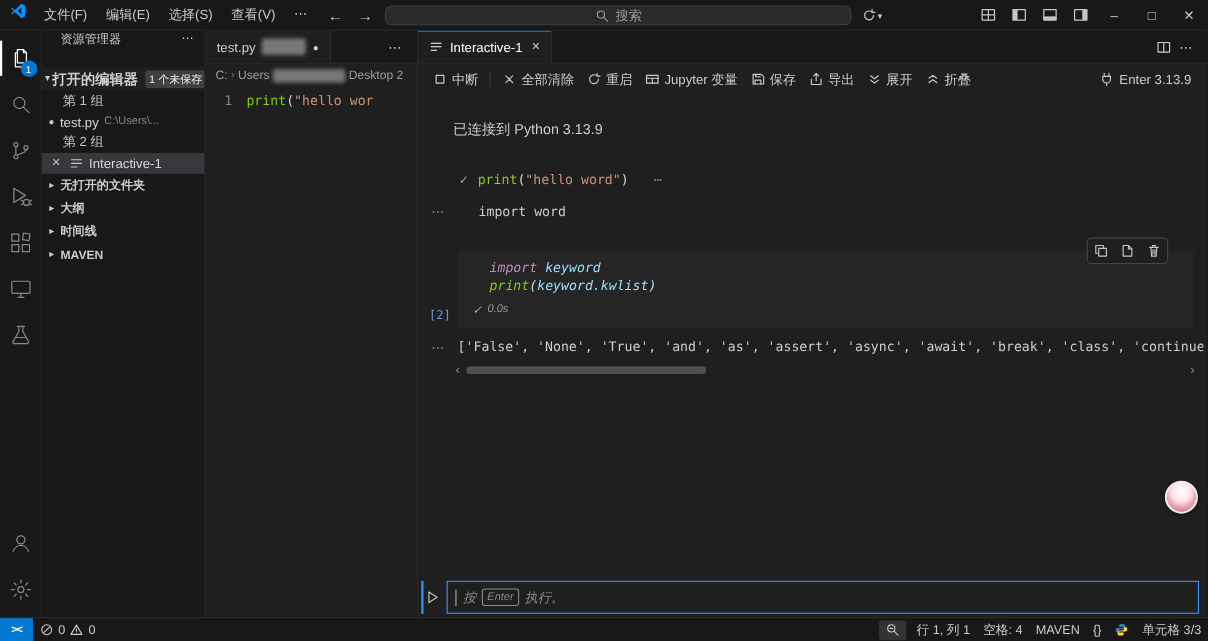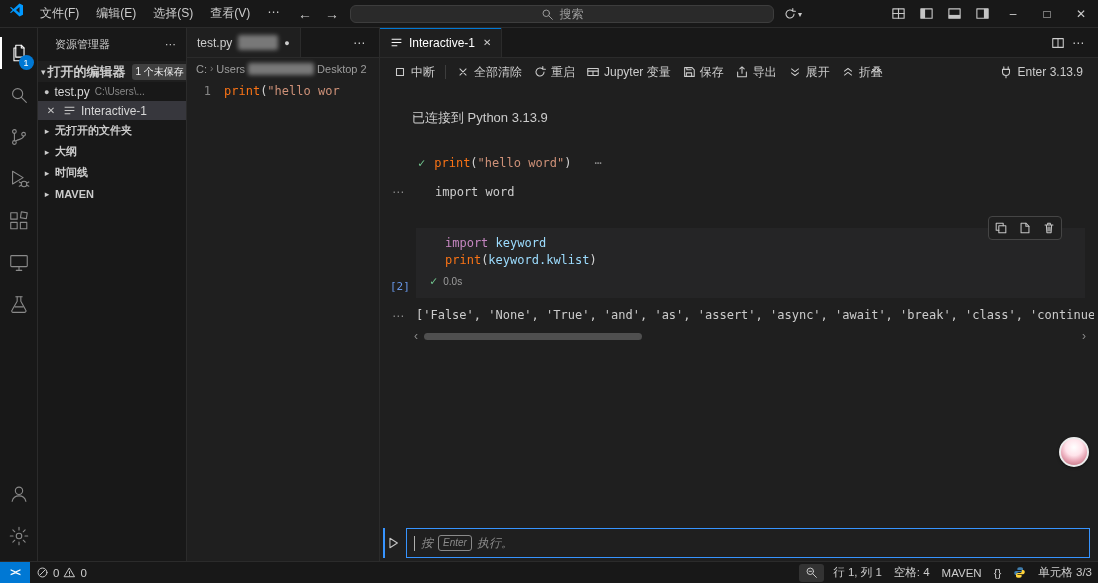--- a/index.html
+++ b/index.html
@@ -53,21 +53,21 @@
     border-radius:8px; background:#0078d4; color:#fff; font-size:9px;
     display:flex; align-items:center; justify-content:center;
   }
   .ab-bottom { margin-top:auto; margin-bottom:4px; display:flex; flex-direction:column; align-items:center; }
 
   
   .sidebar {
     position:absolute; top:28px; bottom:22px; left:38px; width:149px;
     background:#181818; border-right:1px solid #2b2b2b; overflow:hidden;
   }
-  .sb-header { height:33px; display:flex; align-items:center; padding:0 10px 0 17px; font-size:11px; color:#cccccc; }
+  .sb-header { height:33px; display:flex; padding:0 10px 0 17px; font-size:11px; color:#cccccc; }
   .sb-header .more { margin-left:auto; color:#cccccc; }
   .sb-row { height:19px; display:flex; align-items:center; font-size:12px; color:#cccccc; white-space:nowrap; overflow:hidden; }
   .oe-header { background:#1f1f1f; padding-left:3px; height:21px; }
   .oe-title { font-weight:bold; font-size:13px; margin-left:2px; }
   .oe-badge { margin-left:6px; background:#404040; color:#f2f2f2; font-size:10px; padding:1px 4px; border-radius:3px; }
   .chev { width:12px; font-size:9px; color:#cccccc; text-align:center; }
   .group-row { padding-left:19px; color:#c3c3c3; }
   .file-row { padding-left:6px; gap:5px; }
   .dirty { font-size:9px; color:#c5c5c5; }
   .fname { color:#d7d7d7; }
@@ -89,21 +89,21 @@
 
   
   .editor1 { position:absolute; top:28px; bottom:22px; left:187px; width:193px; background:#1f1f1f; border-right:1px solid #2b2b2b; overflow:hidden; }
   .tab-redact { width:40px; height:15px; }
   .breadcrumb { height:21px; display:flex; align-items:center; gap:3px; padding-left:9px; color:#9d9d9d; font-size:11px; white-space:nowrap; }
   .bc-sep { font-size:10px; color:#7a7a7a; }
   .bc-redact { width:66px; height:12px; }
   .code-area { padding-top:5px; font-family:"DejaVu Sans Mono", monospace; font-size:12px; white-space:nowrap; }
   .ln { display:inline-block; width:37px; text-align:right; padding-right:13px; color:#858585; }
 
-  .tok-fn { color:#f97316; }
+  .tok-fn { color:#84cc16; }
   .tok-str { color:#ce9178; }
   .tok-kw { color:#c586c0; }
   .tok-mod { color:#9cdcfe; }
   .tok-plain { color:#d4d4d4; }
 
   
   .editor2 { position:absolute; top:28px; bottom:22px; left:380px; right:0; background:#1f1f1f; display:flex; flex-direction:column; }
   .iw-toolbar { height:28px; display:flex; align-items:center; gap:1px; padding:0 10px 0 8px; color:#cccccc; }
   .tbn { display:flex; align-items:center; gap:4px; padding:3px 5px; border-radius:4px; }
   .tb-sep { width:1px; height:14px; background:#3d3d3d; margin:0 4px; }
@@ -111,21 +111,21 @@
 
   .iw-body { position:relative; flex:1; overflow:hidden; }
   .mono { font-family:"DejaVu Sans Mono", monospace; font-size:12px; }
   .connected { position:absolute; left:32px; top:23px; font-size:13px; color:#cccccc; }
   .check { color:#73c991; font-size:12px; }
   .cell1 { position:absolute; left:38px; top:70px; display:flex; align-items:center; gap:9px; }
   .cell-more { color:#8a8a8a; margin-left:14px; letter-spacing:1px; }
   .out-gutter { position:absolute; left:12px; color:#8a8a8a; letter-spacing:1px; font-size:12px; }
   .og1 { top:99px; }
   .out1-text { position:absolute; left:55px; top:99px; color:#cccccc; }
-  .cell2-block { position:absolute; left:36px; right:13px; top:142px; height:70px; background:#252526; }
+  .cell2-block { position:absolute; left:36px; right:13px; top:142px; height:70px; background:#252526;font-style:italic; }
   .cell2-code { padding:7px 0 0 29px; line-height:17px; }
   .cell2-status { margin:5px 0 0 14px; display:flex; align-items:center; gap:6px; }
   .duration { color:#9d9d9d; font-size:10px; font-family:"Liberation Sans", sans-serif; }
   .exec-count { position:absolute; left:10px; top:194px; color:#6796e6; font-size:11px; }
   .cell-toolbar { position:absolute; right:36px; top:130px; display:flex; background:#1f1f1f; border:1px solid #454545; border-radius:4px; z-index:2; }
   .ct-btn { width:24px; height:22px; display:flex; align-items:center; justify-content:center; color:#c5c5c5; }
   .og2 { top:223px; }
   .out2-text { position:absolute; left:36px; right:4px; top:222px; color:#cccccc; white-space:nowrap; overflow:hidden; }
   .hscroll { position:absolute; left:30px; right:8px; top:244px; height:13px; display:flex; align-items:center; }
   .hs-arrow { width:12px; color:#8a8a8a; font-size:12px; line-height:13px; text-align:center; }
@@ -292,25 +292,27 @@
   <div class="sidebar">
     <div class="sb-header">
       <span>资源管理器</span>
       <span class="more">⋯</span>
     </div>
     <div class="sb-row oe-header">
       <span class="chev">▾</span>
       <span class="oe-title">打开的编辑器</span>
       <span class="oe-badge">1 个未保存</span>
     </div>
+    <div class="sb-row group-row">第 1 组</div>
     <div class="sb-row file-row">
       <span class="dirty">●</span>
       <span class="fname">test.py</span>
       <span class="fpath">C:\Users\...</span>
     </div>
+    <div class="sb-row group-row">第 2 组</div>
     <div class="sb-row file-row selected">
       <span class="row-close">✕</span>
       <svg class="i13 stroke" viewBox="0 0 16 16">
           <path d="M2.5 4h11M2.5 8h11M2.5 12h6"></path>
         </svg>
       <span class="fname">Interactive-1</span>
     </div>
     <div class="sb-row section-row">
       <span class="chev">▸</span>
       <span>无打开的文件夹</span>

